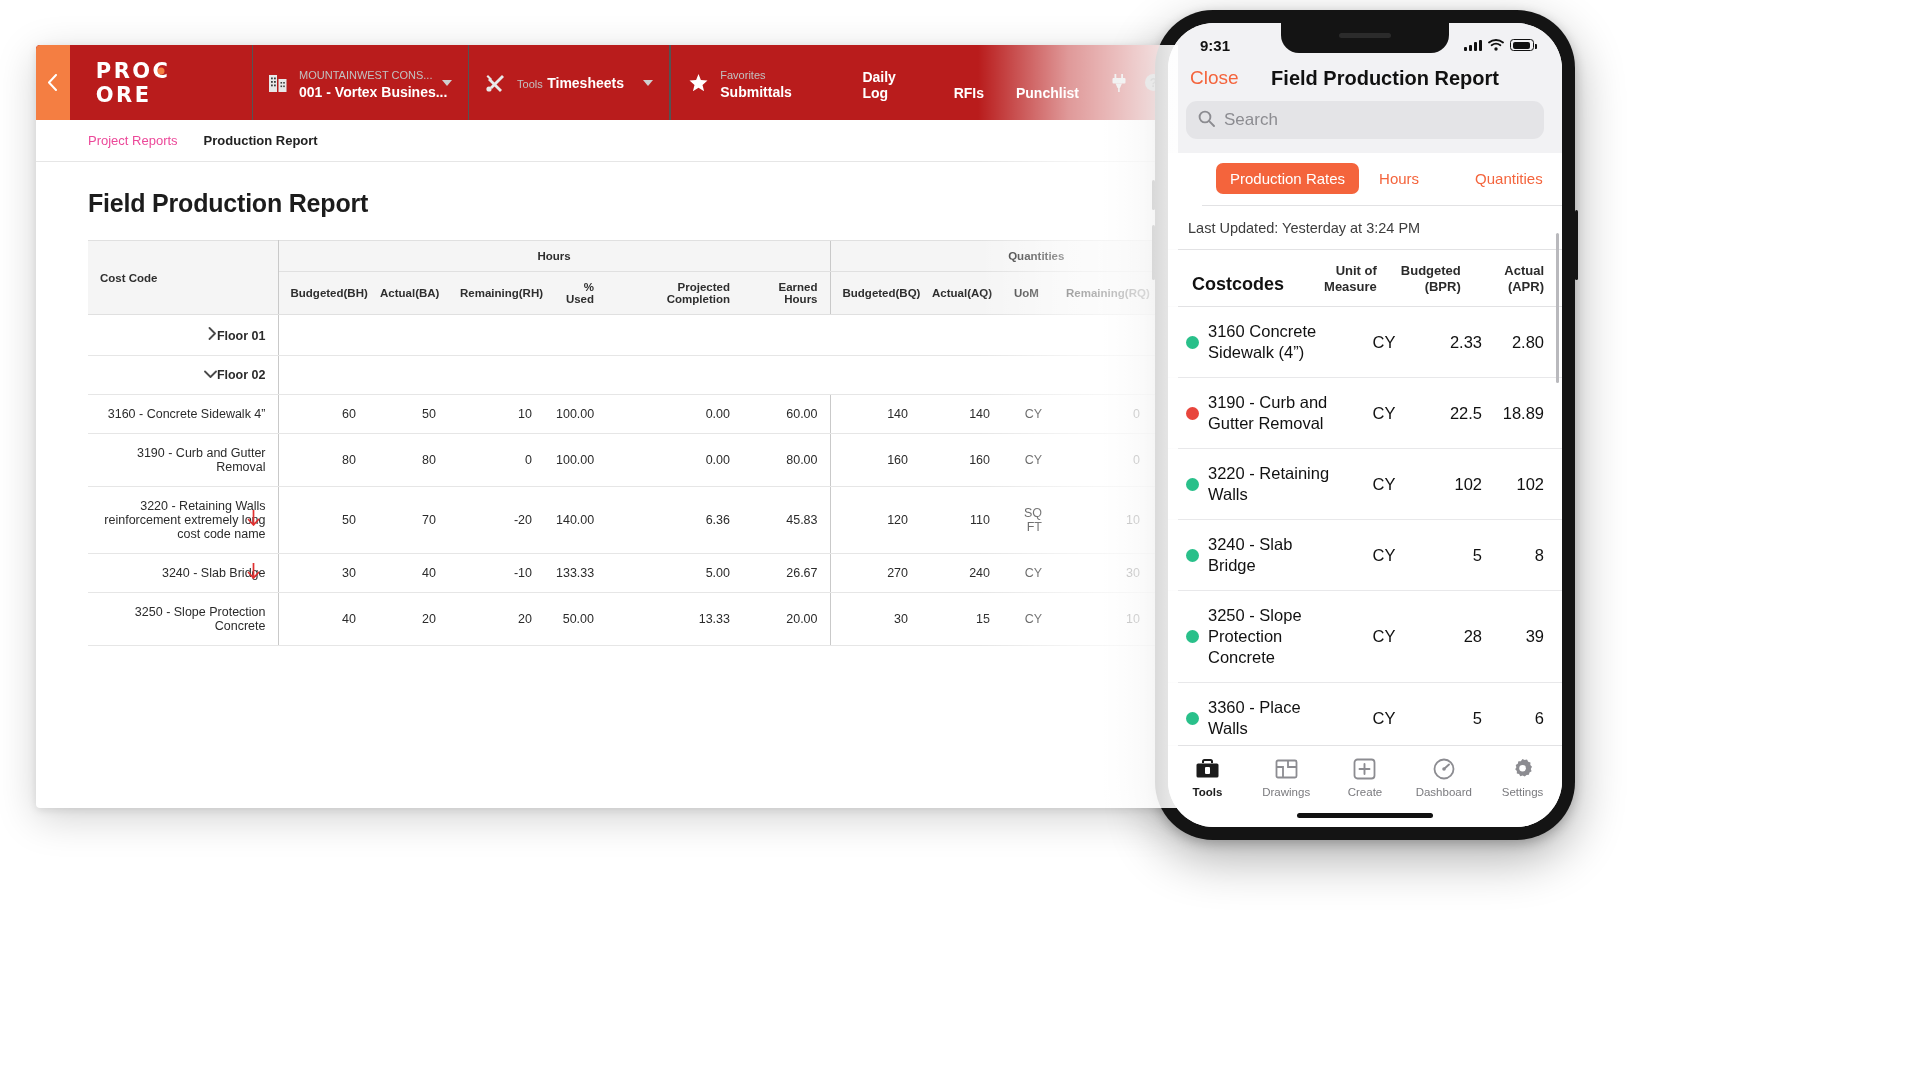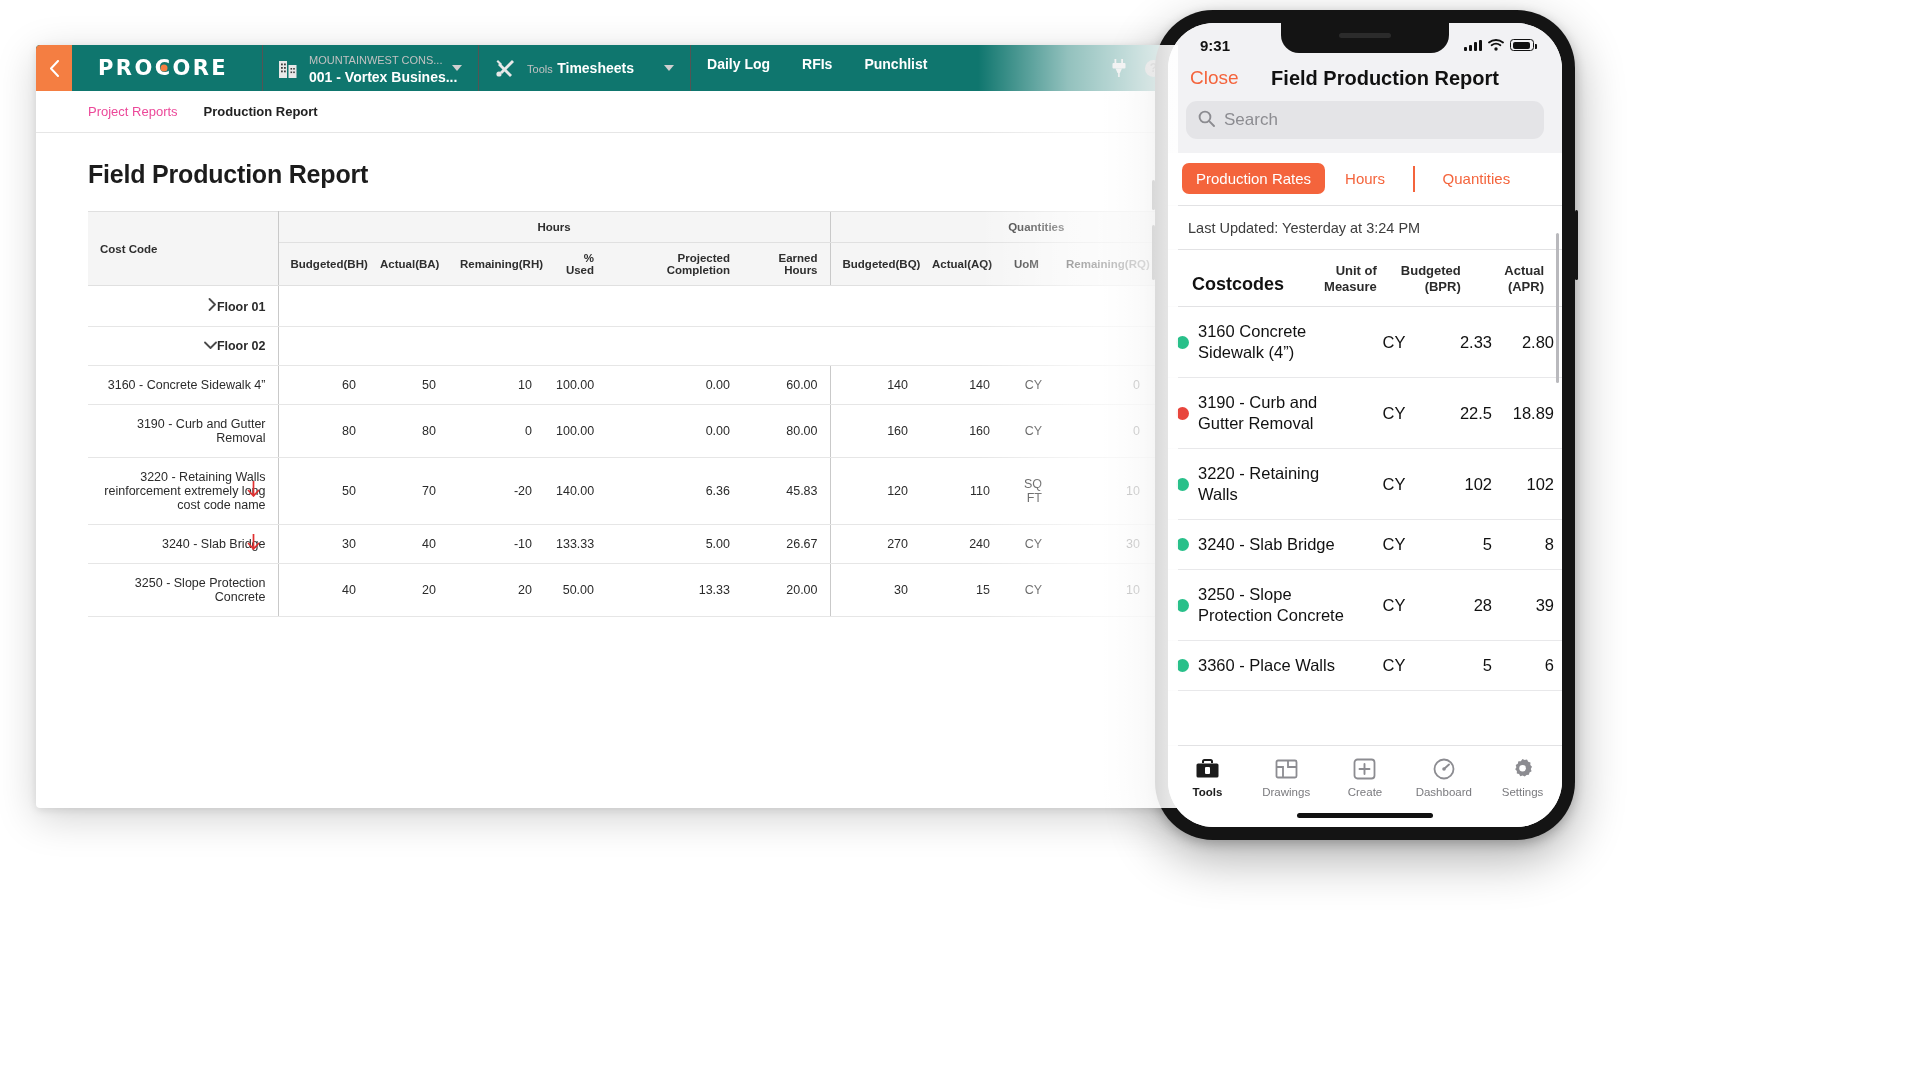--- a/index.html
+++ b/index.html
@@ -24,22 +24,22 @@
     position: absolute;
     right: 0; top: 0; bottom: 0;
     width: 200px;
     background: linear-gradient(to right, rgba(255,255,255,0) 0%, rgba(255,255,255,0.55) 45%, rgba(255,255,255,0.92) 100%);
     pointer-events: none;
     z-index: 50;
   }
 
   
   .topbar {
-    height: 46px;
-    background: #0f766e;
+    height: 75px;
+    background: #b91c1c;
     display: flex;
     align-items: stretch;
     position: relative;
   }
   .collapse-btn {
     width: 36px;
     background: #f47e42;
     display: flex; align-items: center; justify-content: center;
     color: #ffffff;
     border-radius: 4px 0 0 0;
@@ -252,20 +252,21 @@
     background: #e4e4e7; border-radius: 11px; height: 38px;
     display: flex; align-items: center; gap: 9px; padding: 0 12px;
   }
   .ph-search-txt { color: #8c8c91; font-size: 17px; }
 
   .ph-tabs {
     display: flex; align-items: center; gap: 6px;
     background: #ffffff;
     padding: 10px 14px 11px 14px;
     border-bottom: 1px solid #e2e2e4;
+    margin-left: 34px;
   }
   .ph-tab {
     font-size: 15px; color: #f4643c;
     padding: 7px 14px; border-radius: 7px; white-space: nowrap;
   }
   .ph-tab.active { background: #f4643c; color: #ffffff; }
   .tab-div { width: 1.5px; height: 26px; background: #f4643c; margin: 0 8px; }
 
   .ph-updated {
     font-size: 14.5px; color: #3d3d3d;
@@ -282,21 +283,21 @@
     gap: 24px;
   }
   .ph-th-cc { flex: 1; font-size: 18px; font-weight: bold; color: #111111; padding-left: 6px; }
   .ph-th {
     width: 62px; text-align: right; font-size: 13px; font-weight: bold; color: #2b2b2b;
     line-height: 16px;
   }
   .ph-th.uom { width: 72px; }
   .ph-row {
     display: flex; align-items: center;
-    padding: 14px 8px;
+    padding: 14px 18px;
     border-bottom: 1px solid #e8e8ea;
   }
   .dot { width: 13px; height: 13px; border-radius: 50%; flex: 0 0 13px; margin-right: 9px; }
   .ph-cc { flex: 1; font-size: 16.5px; color: #111111; line-height: 21px; padding-right: 8px; }
   .ph-cell { width: 62px; text-align: right; font-size: 16.5px; color: #111111; }
   .ph-cell.uom { width: 72px; text-align: center; }
 
   .ph-scroll-ind {
     position: absolute; right: 3px; top: 210px;
     width: 3px; height: 150px; background: #b9b9bd; border-radius: 2px;
@@ -372,20 +373,31 @@
           <circle cx="4" cy="16" r="2.6" fill="#e8e8e8"></circle>
         </svg>
       </span>
       <span class="nav-stack">
         <span class="nav-sub">Tools</span>
         <span class="nav-main">Timesheets</span>
       </span>
       <span class="caret"></span>
     </div>
 
+    <div class="fav-cell">
+      <span class="star-icon">
+        <svg width="19" height="18" viewBox="0 0 19 18">
+          <path d="M9.5 0 L11.9 6.1 L18.5 6.6 L13.5 10.9 L15.1 17.3 L9.5 13.8 L3.9 17.3 L5.5 10.9 L0.5 6.6 L7.1 6.1 Z" fill="#ffffff"></path>
+        </svg>
+      </span>
+      <span class="fav-stack">
+        <span class="fav-sub">Favorites</span>
+        <span class="fav-main">Submittals</span>
+      </span>
+    </div>
 
     <div class="quicklink">Daily Log</div>
     <div class="quicklink">RFIs</div>
     <div class="quicklink">Punchlist</div>
 
     <div class="topbar-right">
       <span class="ic-plug">
         <svg width="16" height="18" viewBox="0 0 16 18">
           <rect x="3.5" y="0" width="1.8" height="4" fill="#d6d6d6"></rect>
           <rect x="10.2" y="0" width="1.8" height="4" fill="#d6d6d6"></rect>

